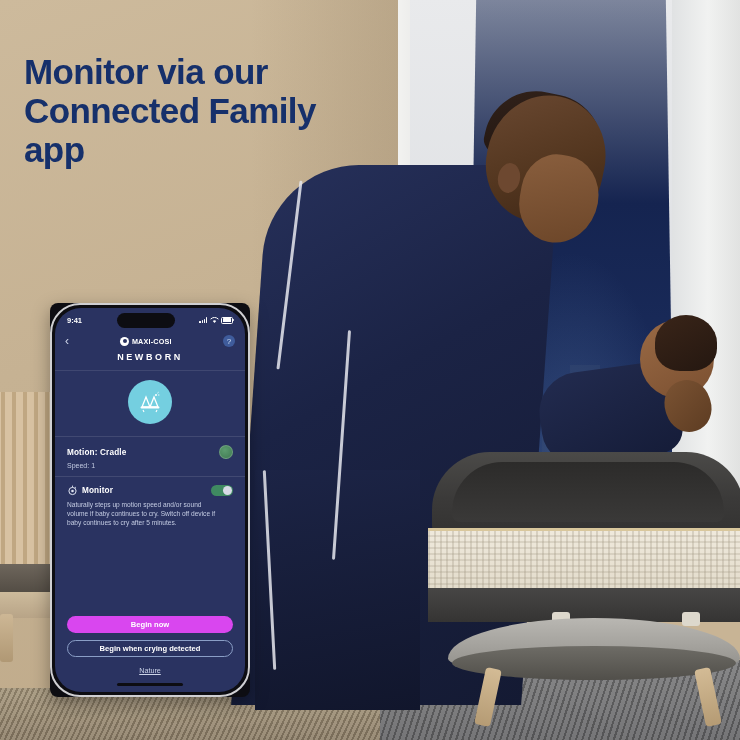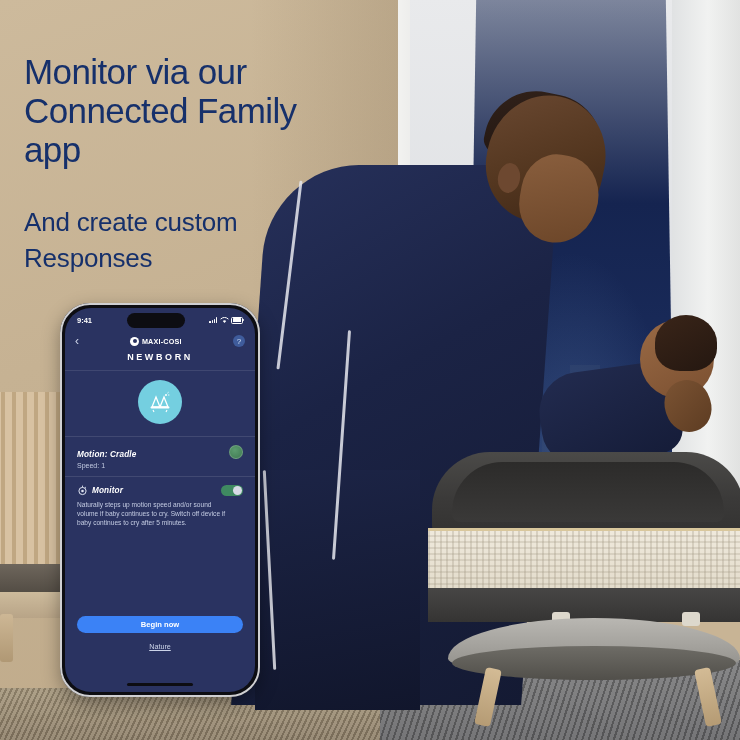--- a/index.html
+++ b/index.html
@@ -171,32 +171,32 @@
     position:absolute;top:668px;width:16px;height:58px;border-radius:4px;
     background:linear-gradient(180deg,#d3bb95,#b59b74);transform:rotate(12deg);
   }
   .foot{
     position:absolute;top:612px;width:18px;height:14px;border-radius:3px;background:#ddd8cc;
   }
 
   
   .headline{
     position:absolute;left:24px;top:52px;width:330px;
-    color:#16306b;font-weight:normal;font-size:35px;line-height:39px;
+    color:#16306b;font-weight:bold;font-size:35px;line-height:39px;
     letter-spacing:-.6px;
   }
   .subhead{
     position:absolute;left:24px;top:204px;width:320px;
     color:#16306b;font-size:26px;line-height:36px;letter-spacing:-.2px;
   }
 
   
   .phone{
-    position:absolute;left:60px;top:303px;width:200px;height:394px;
-    border-radius:30px;background:#0d0d12;
+    position:absolute;left:50px;top:303px;width:200px;height:394px;
+    border-radius:8px;background:#0d0d12;
     box-shadow:0 6px 18px rgba(0,0,0,.35);
     padding:2px;box-sizing:border-box;
   }
   .phone-rim{
     position:absolute;inset:0;border-radius:30px;
     border:2px solid #cfcfd2;box-sizing:border-box;pointer-events:none;
   }
   .screen{
     position:absolute;left:5px;top:5px;width:190px;height:384px;
     border-radius:26px;background:#2a3361;overflow:hidden;
@@ -251,42 +251,42 @@
   .mode-icon{
     width:44px;height:44px;border-radius:50%;background:#74cfe0;
     display:flex;align-items:center;justify-content:center;
   }
 
   .rows{position:absolute;left:0;top:128px;width:190px;}
   .row{
     padding:8px 12px 7px;border-top:1px solid rgba(255,255,255,.11);box-sizing:border-box;
     position:relative;
   }
-  .row-main{display:flex;align-items:flex-end;justify-content:space-between;font-style:italic;}
+  .row-main{display:flex;align-items:center;justify-content:space-between;}
   .row-title{color:#fff;font-size:8.2px;font-weight:bold;letter-spacing:.15px;}
   .row-value{color:#d4dcf0;font-size:7.2px;}
   .row-sub{color:#c3cbe2;font-size:7px;margin-top:3px;}
   .green-badge{
     width:12px;height:12px;border-radius:50%;
     background:radial-gradient(circle at 40% 35%,#5c9c6f,#3f7a52);
     border:1px solid rgba(255,255,255,.18);
   }
   .pacify-head{display:flex;align-items:center;gap:4px;}
   .toggle{
     width:22px;height:11px;border-radius:7px;background:#3f8a61;position:relative;
   }
   .toggle span{
     position:absolute;right:1px;top:1px;width:9px;height:9px;border-radius:50%;
     background:#d7dbe6;
   }
   .pacify-desc{color:#c3cbe2;font-size:6.6px;line-height:9px;margin-top:4px;width:150px;}
 
   .cta{position:absolute;left:0;top:308px;width:190px;padding:0 12px;box-sizing:border-box;}
   .btn-primary{
-    height:17px;border-radius:9px;background:#3b82f6;color:#fff;
+    height:17px;border-radius:9px;background:#d946ef;color:#fff;
     display:flex;align-items:center;justify-content:center;font-size:7.6px;font-weight:bold;
   }
   .btn-outline{
     height:17px;border-radius:9px;border:1px solid #8a9ec6;color:#fff;margin-top:7px;
     display:flex;align-items:center;justify-content:center;font-size:7.6px;font-weight:bold;
     box-sizing:border-box;
   }
   .cancel{
     text-align:center;margin-top:9px;color:#ccd4e8;font-size:7.2px;
     text-decoration:underline;
@@ -364,21 +364,20 @@
     <div class="bass-bottom"></div>
     <div class="foot" style="left:552px;"></div>
     <div class="foot" style="left:682px;"></div>
     <div class="stand"></div>
     <div class="stand-shadow"></div>
     <div class="stand-leg" style="left:480px;"></div>
     <div class="stand-leg" style="left:700px;transform:rotate(-12deg);"></div>
   </div>
 
   <div class="headline">Monitor via our Connected Family app</div>
-  <div class="subhead">And create custom Responses</div>
 
   <div class="phone">
     <div class="phone-rim"></div>
     <div class="screen">
 
       <div class="notch"></div>
 
       <div class="statusbar">
         <div>9:41</div>
         <div class="status-icons">
@@ -447,20 +446,21 @@
                 <span></span>
               </div>
           </div>
           <div class="pacify-desc">Naturally steps up motion speed and/or sound volume if baby continues to cry. Switch off device if baby continues to cry after 5 minutes.</div>
         </div>
 
       </div>
 
       <div class="cta">
         <div class="btn-primary">Begin now</div>
+        <div class="btn-outline">Begin when crying detected</div>
         <div class="cancel">Nature</div>
       </div>
 
       <div class="home-ind"></div>
     </div>
   </div>
 
 </div>
 
 </body></html>

